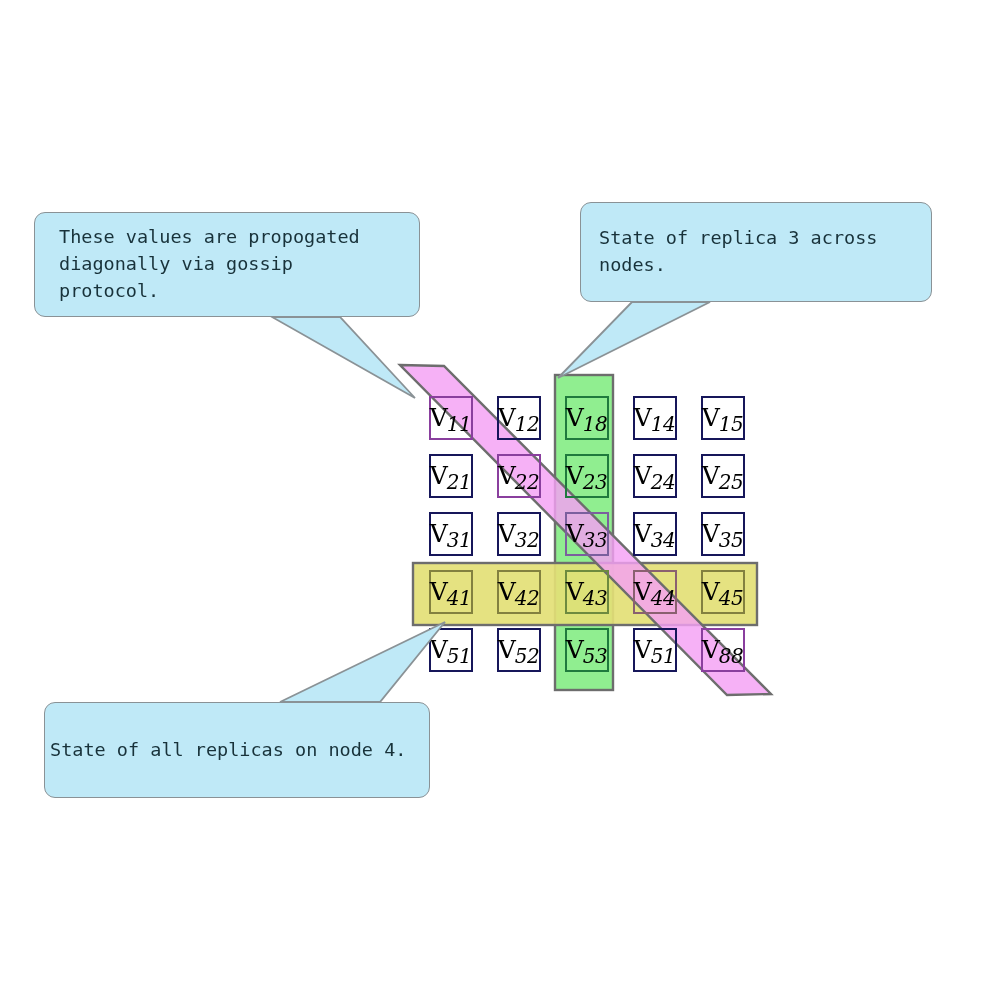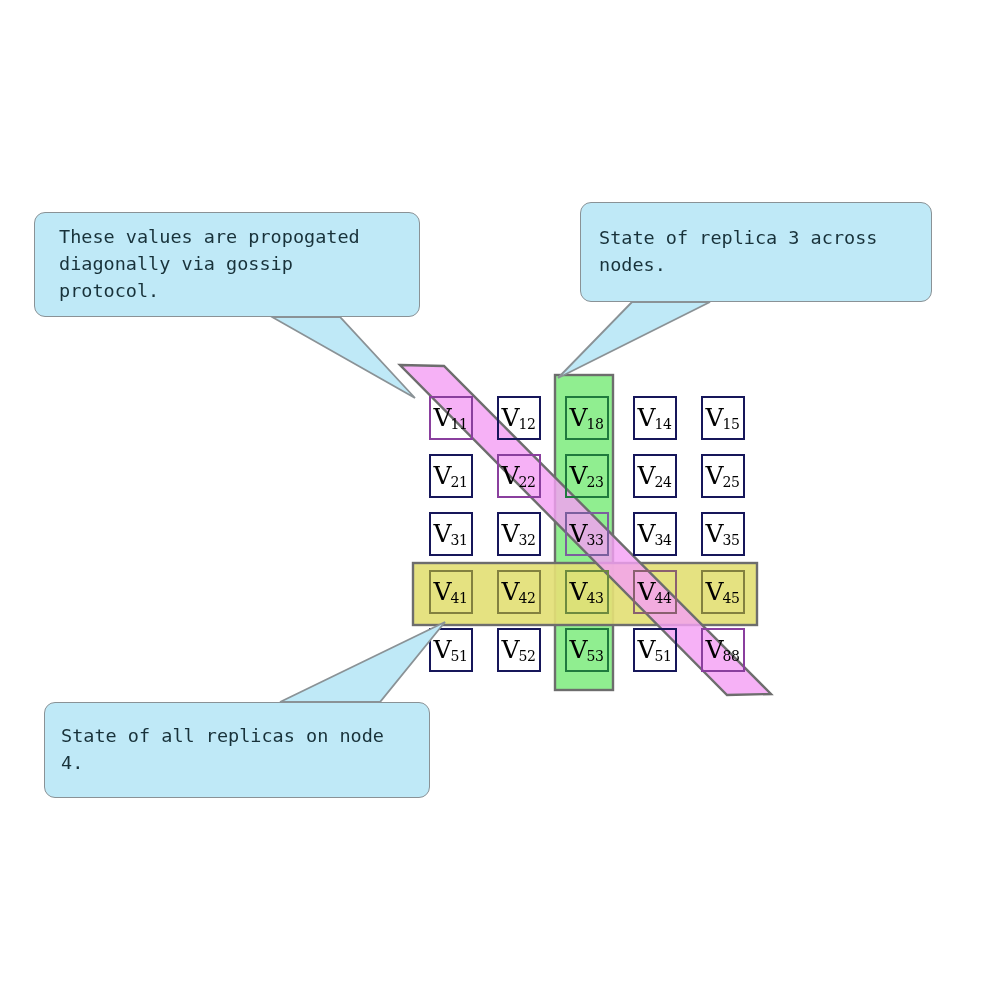--- a/index.html
+++ b/index.html
@@ -52,21 +52,22 @@
   .cell.hl-olive  { border-color: #6d8a3f; }
 
   .cell .vglyph {
     font-size: 25px;
     font-weight: 400;
     letter-spacing: 0;
     position: relative;
     top: -1px;
   }
   .cell .vsub {
-    font-size: 14px;
+    font-size: 20px;
+    font-style: italic;
     position: relative;
     top: 6px;
     left: -1px;
     letter-spacing: -0.5px;
   }
 
   
   .callout {
     position: absolute;
     box-sizing: border-box;
@@ -80,21 +81,21 @@
   .callout .ctext {
     font-family: "DejaVu Sans Mono", monospace;
     font-size: 19px;
     color: #18323a;
     line-height: 1.45;
     white-space: pre-line;
     width: 100%;
   }
   #callout-gossip  { left: 34px;  top: 212px; width: 386px; height: 105px; padding: 16px 24px; }
   #callout-replica { left: 580px; top: 202px; width: 352px; height: 100px; padding: 0 18px; }
-  #callout-node    { left: 44px;  top: 702px; width: 386px; height: 96px;  padding: 0 16px; }
+  #callout-node    { left: 44px;  top: 702px; width: 386px; height: 96px;  padding: 0 5px; }
   #callout-gossip .ctext  { font-size: 18.5px; }
   #callout-replica .ctext { font-size: 18.5px; text-align: left; }
   #callout-node .ctext    { font-size: 18.5px; text-align: left; }
 </style>
 </head>
 <body>
 
 <div id="stage">
 
   <svg class="layer" id="bands-layer" viewBox="0 0 1000 1000">

